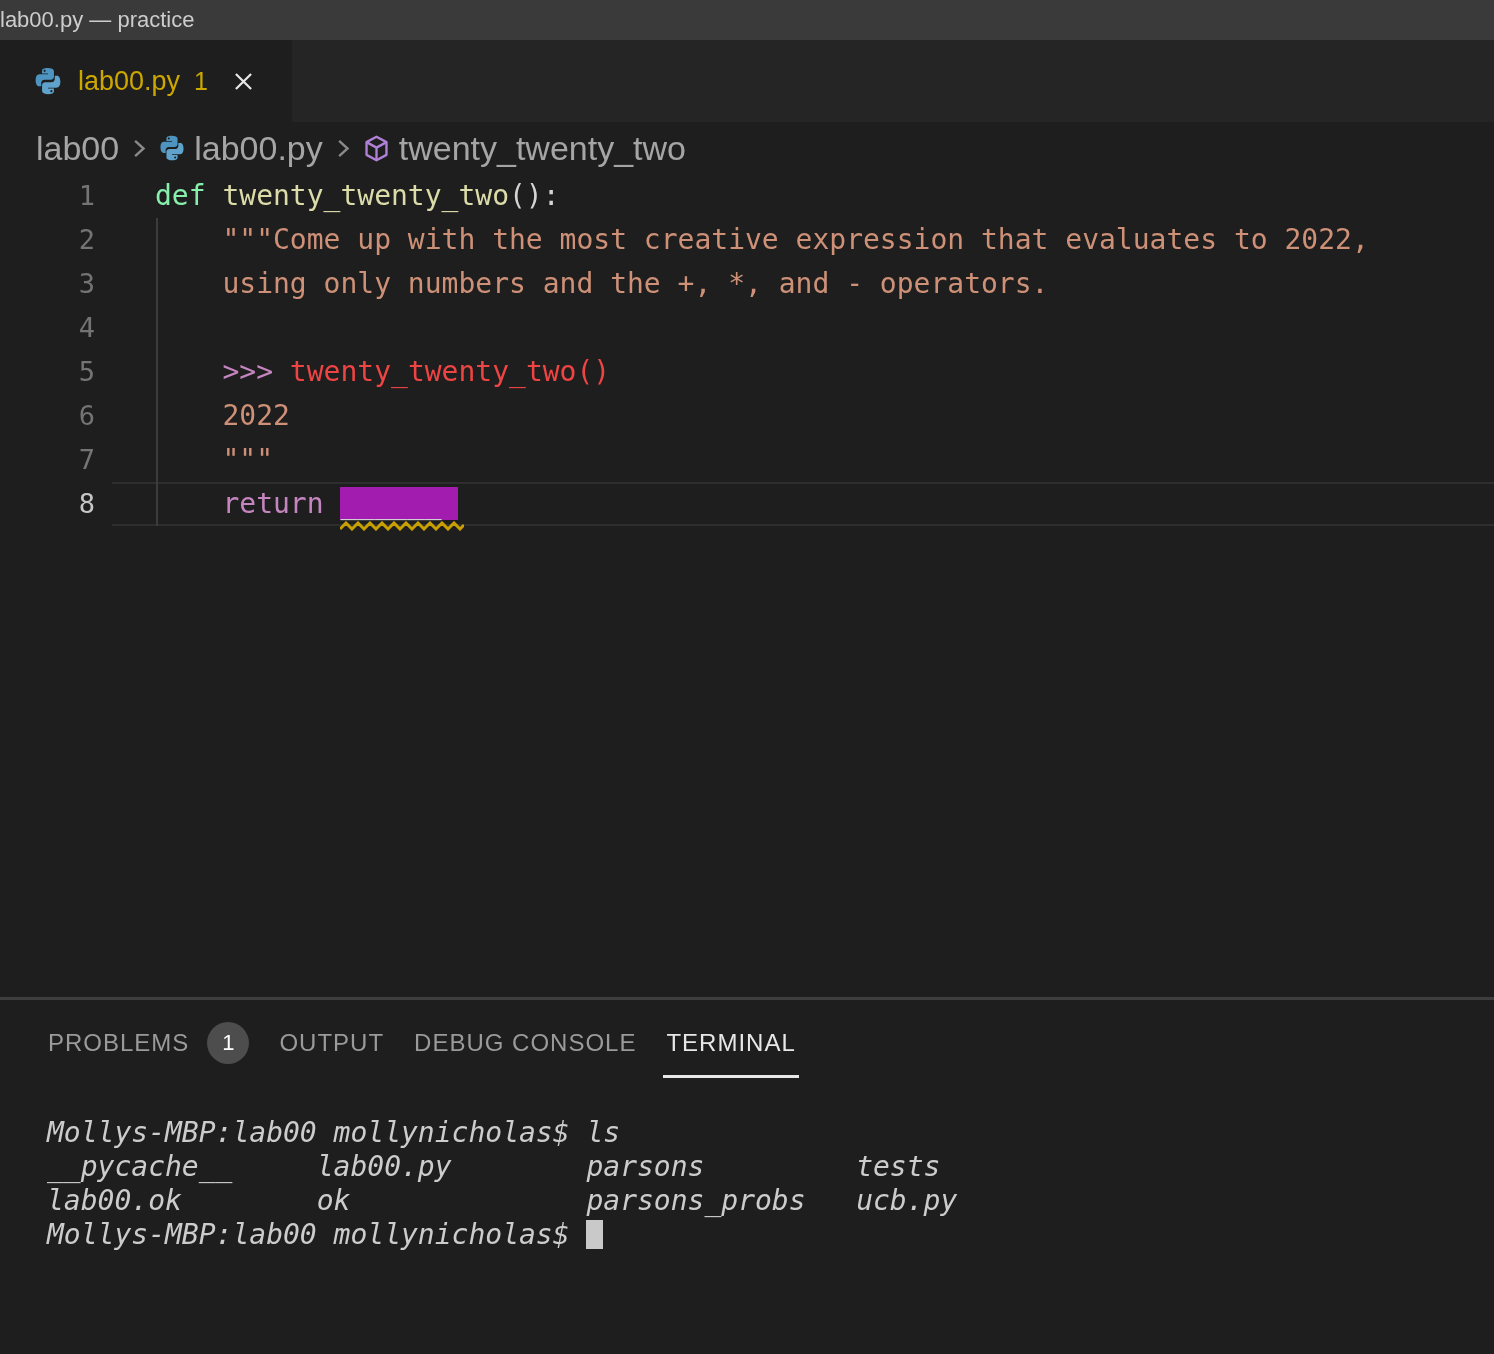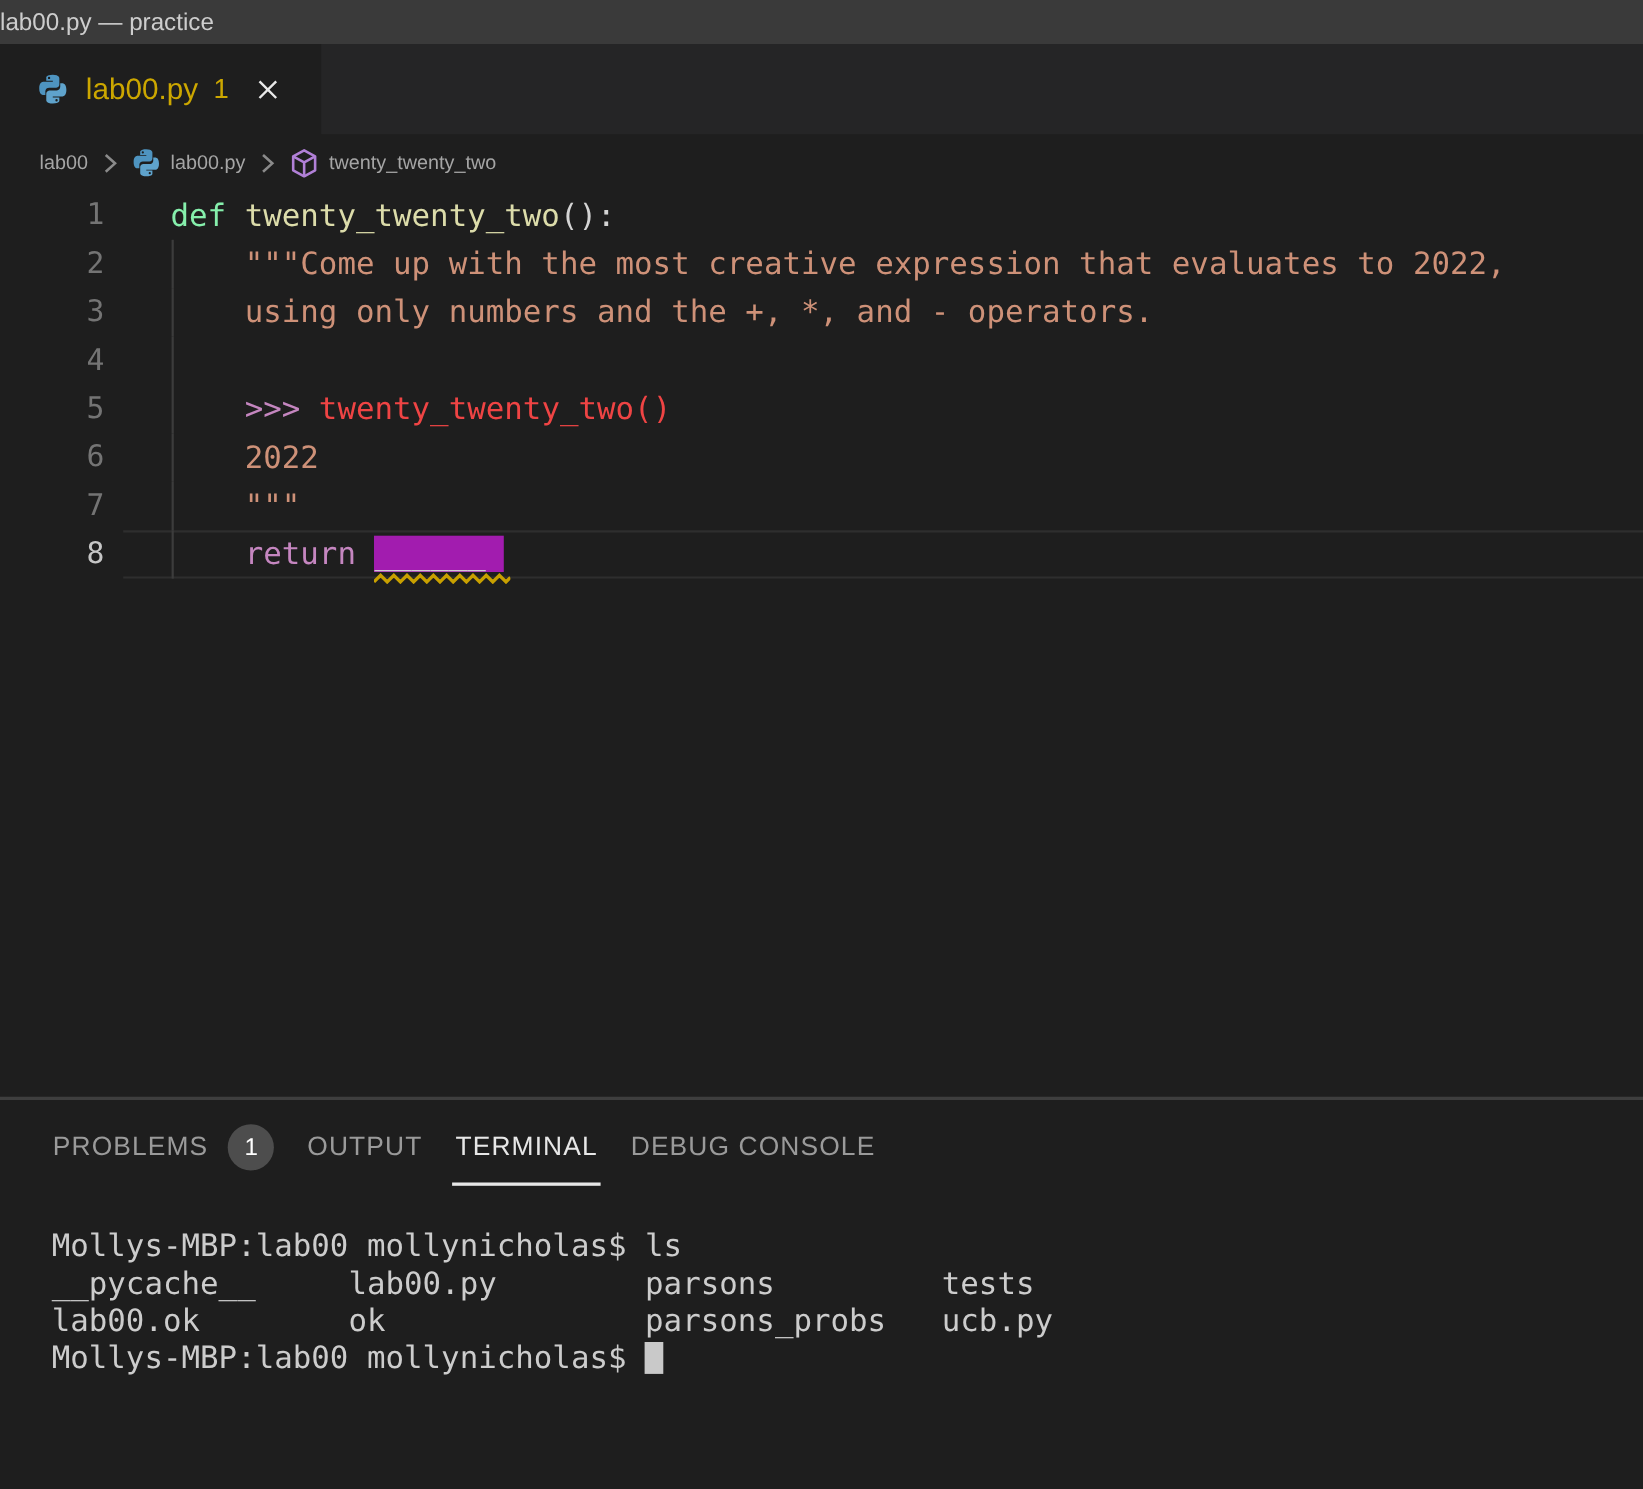--- a/index.html
+++ b/index.html
@@ -32,21 +32,21 @@
   }
   .tab-icon { display: flex; margin-right: 15px; }
   .tab-label { color: #cca700; font-size: 27px; }
   .tab-count { color: #cca700; font-size: 25px; margin-left: 14px; }
   .tab-close { display: flex; margin-left: 22px; cursor: pointer; }
 
   
   .breadcrumbs {
     position: absolute; top: 122px; left: 36px; height: 52px;
     display: flex; align-items: center;
-    color: #a5a5a5; font-size: 18px;
+    color: #a5a5a5; font-size: 34px;
   }
   .crumb { display: flex; align-items: center; cursor: pointer; }
   .crumb-icon { display: flex; margin-right: 8px; }
   .crumb-sep { display: flex; margin: 0 6px; }
 
   
   .editor { position: absolute; top: 174px; left: 0; width: 1494px; }
   .code-line {
     display: flex; height: 44px;
     font-family: "DejaVu Sans Mono", monospace;
@@ -92,21 +92,21 @@
     background: #4d4d4d; color: #ffffff;
     display: flex; align-items: center; justify-content: center;
     font-size: 22px; letter-spacing: 0;
   }
 
   
   .terminal {
     position: absolute; top: 1116px; left: 47px;
     font-family: "DejaVu Sans Mono", monospace;
     font-size: 28px; line-height: 34px; color: #cccccc;
-    white-space: pre; cursor: text;
+    white-space: pre; cursor: text; font-style: italic;
   }
   .trow { height: 34px; }
   .cursor {
     display: inline-block; width: 17px; height: 29px;
     background: #c9c9c9; vertical-align: -5px;
   }
 </style>
 </head>
 <body>
 
@@ -206,21 +206,21 @@
 <div class="panel-divider"></div>
 
 <div class="panel-tabs" id="panel-tabs">
     <div class="panel-tab">
       <span>PROBLEMS</span>
       <span class="badge">1</span>
     </div>
     <div class="panel-tab">
       <span>OUTPUT</span>
     </div>
+    <div class="panel-tab">
+      <span>DEBUG CONSOLE</span>
+    </div>
     <div class="panel-tab active">
       <span>TERMINAL</span>
     </div>
-    <div class="panel-tab">
-      <span>DEBUG CONSOLE</span>
-    </div>
   </div>
 
 <div class="terminal" id="terminal"><div class="trow">Mollys-MBP:lab00 mollynicholas$ ls</div><div class="trow">__pycache__     lab00.py        parsons         tests</div><div class="trow">lab00.ok        ok              parsons_probs   ucb.py</div><div class="trow"><span>Mollys-MBP:lab00 mollynicholas$ </span><span class="cursor"></span></div></div>
 
 </body></html>

